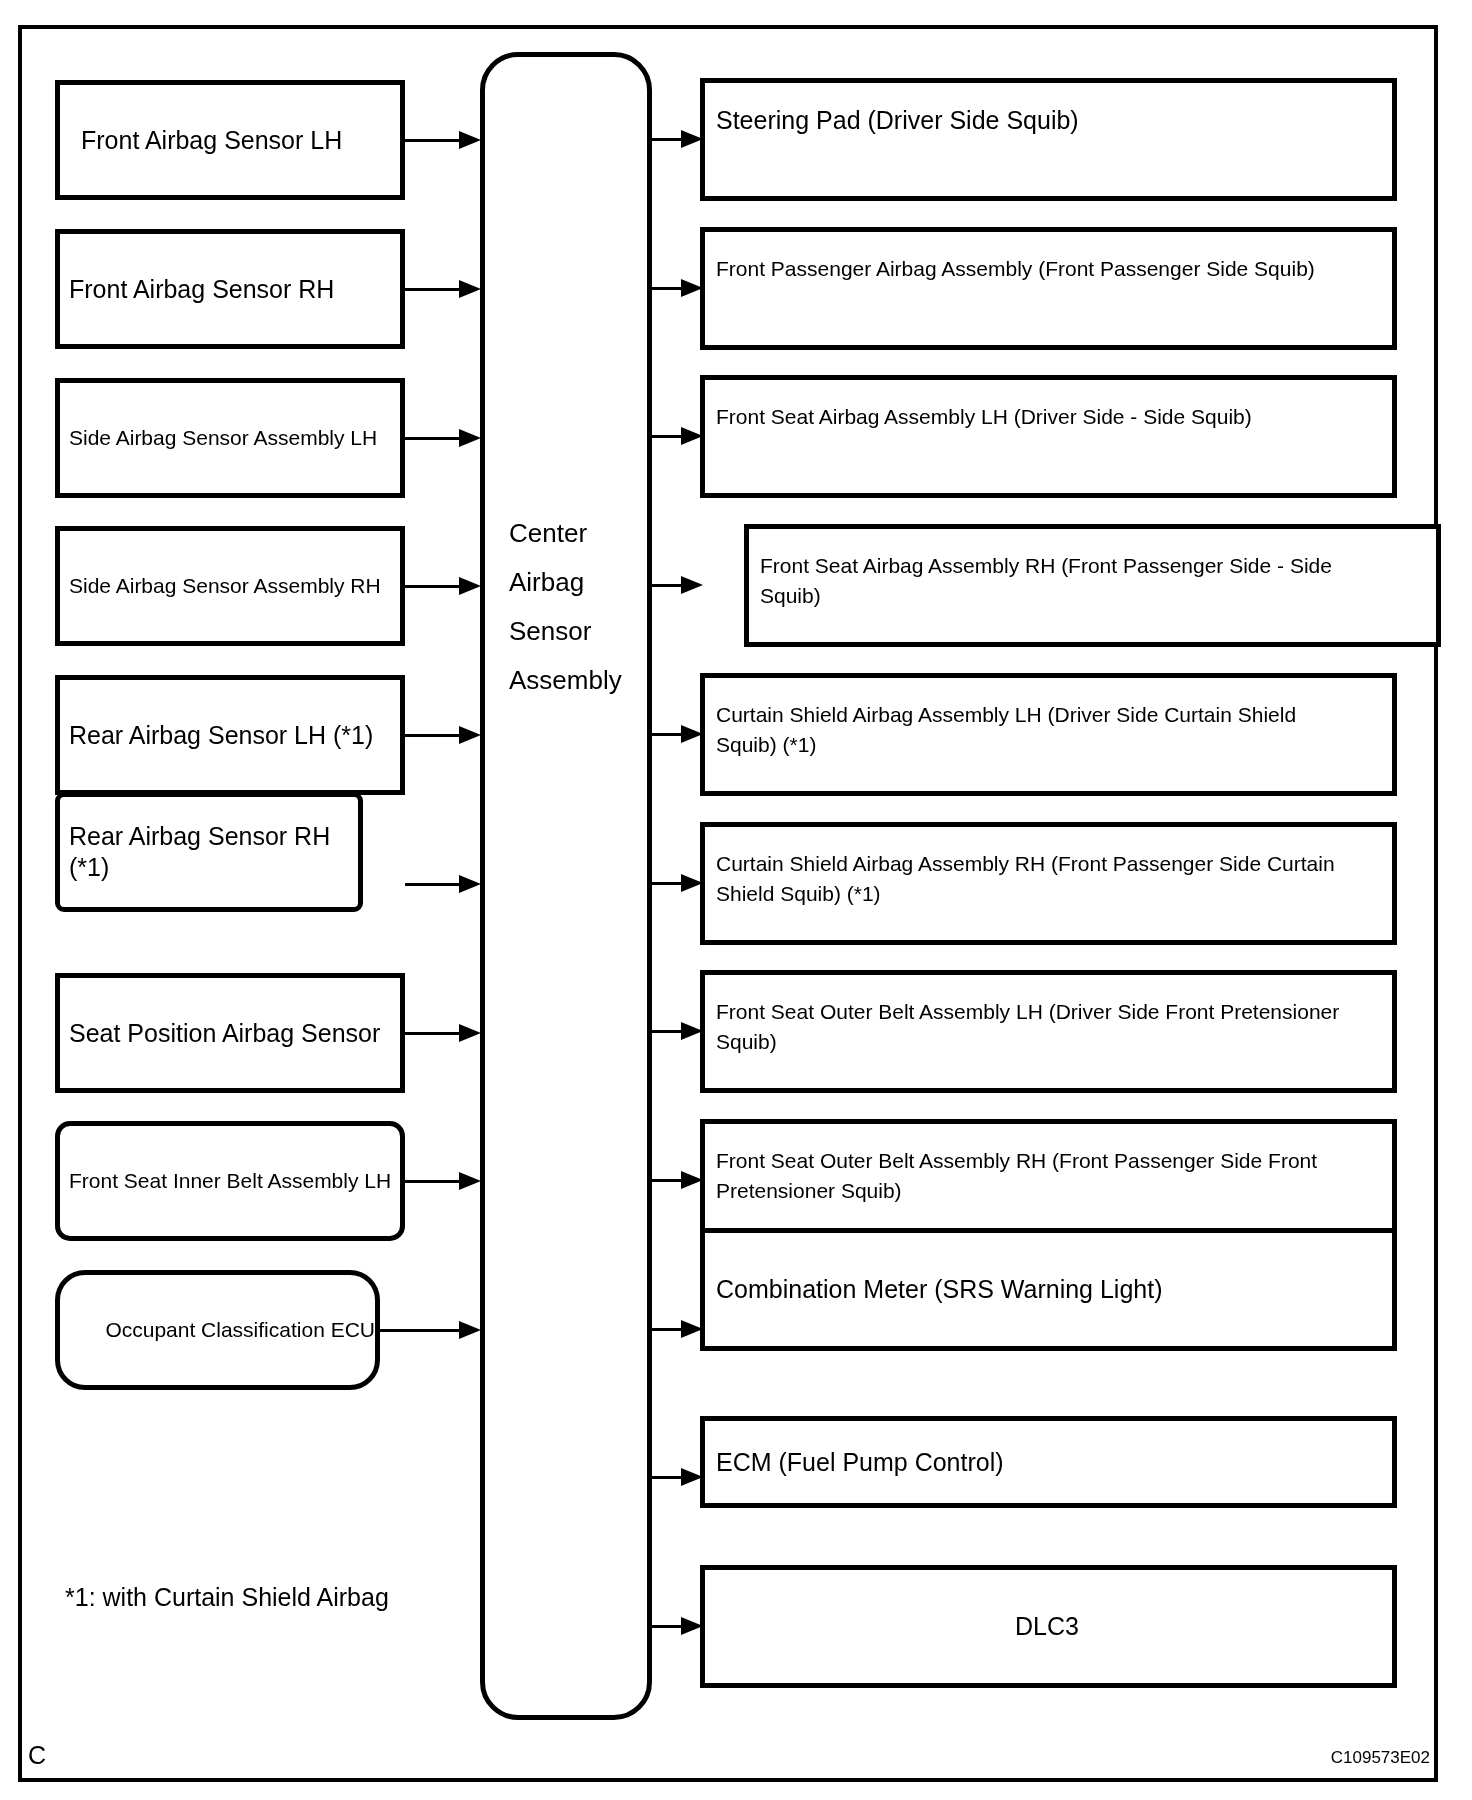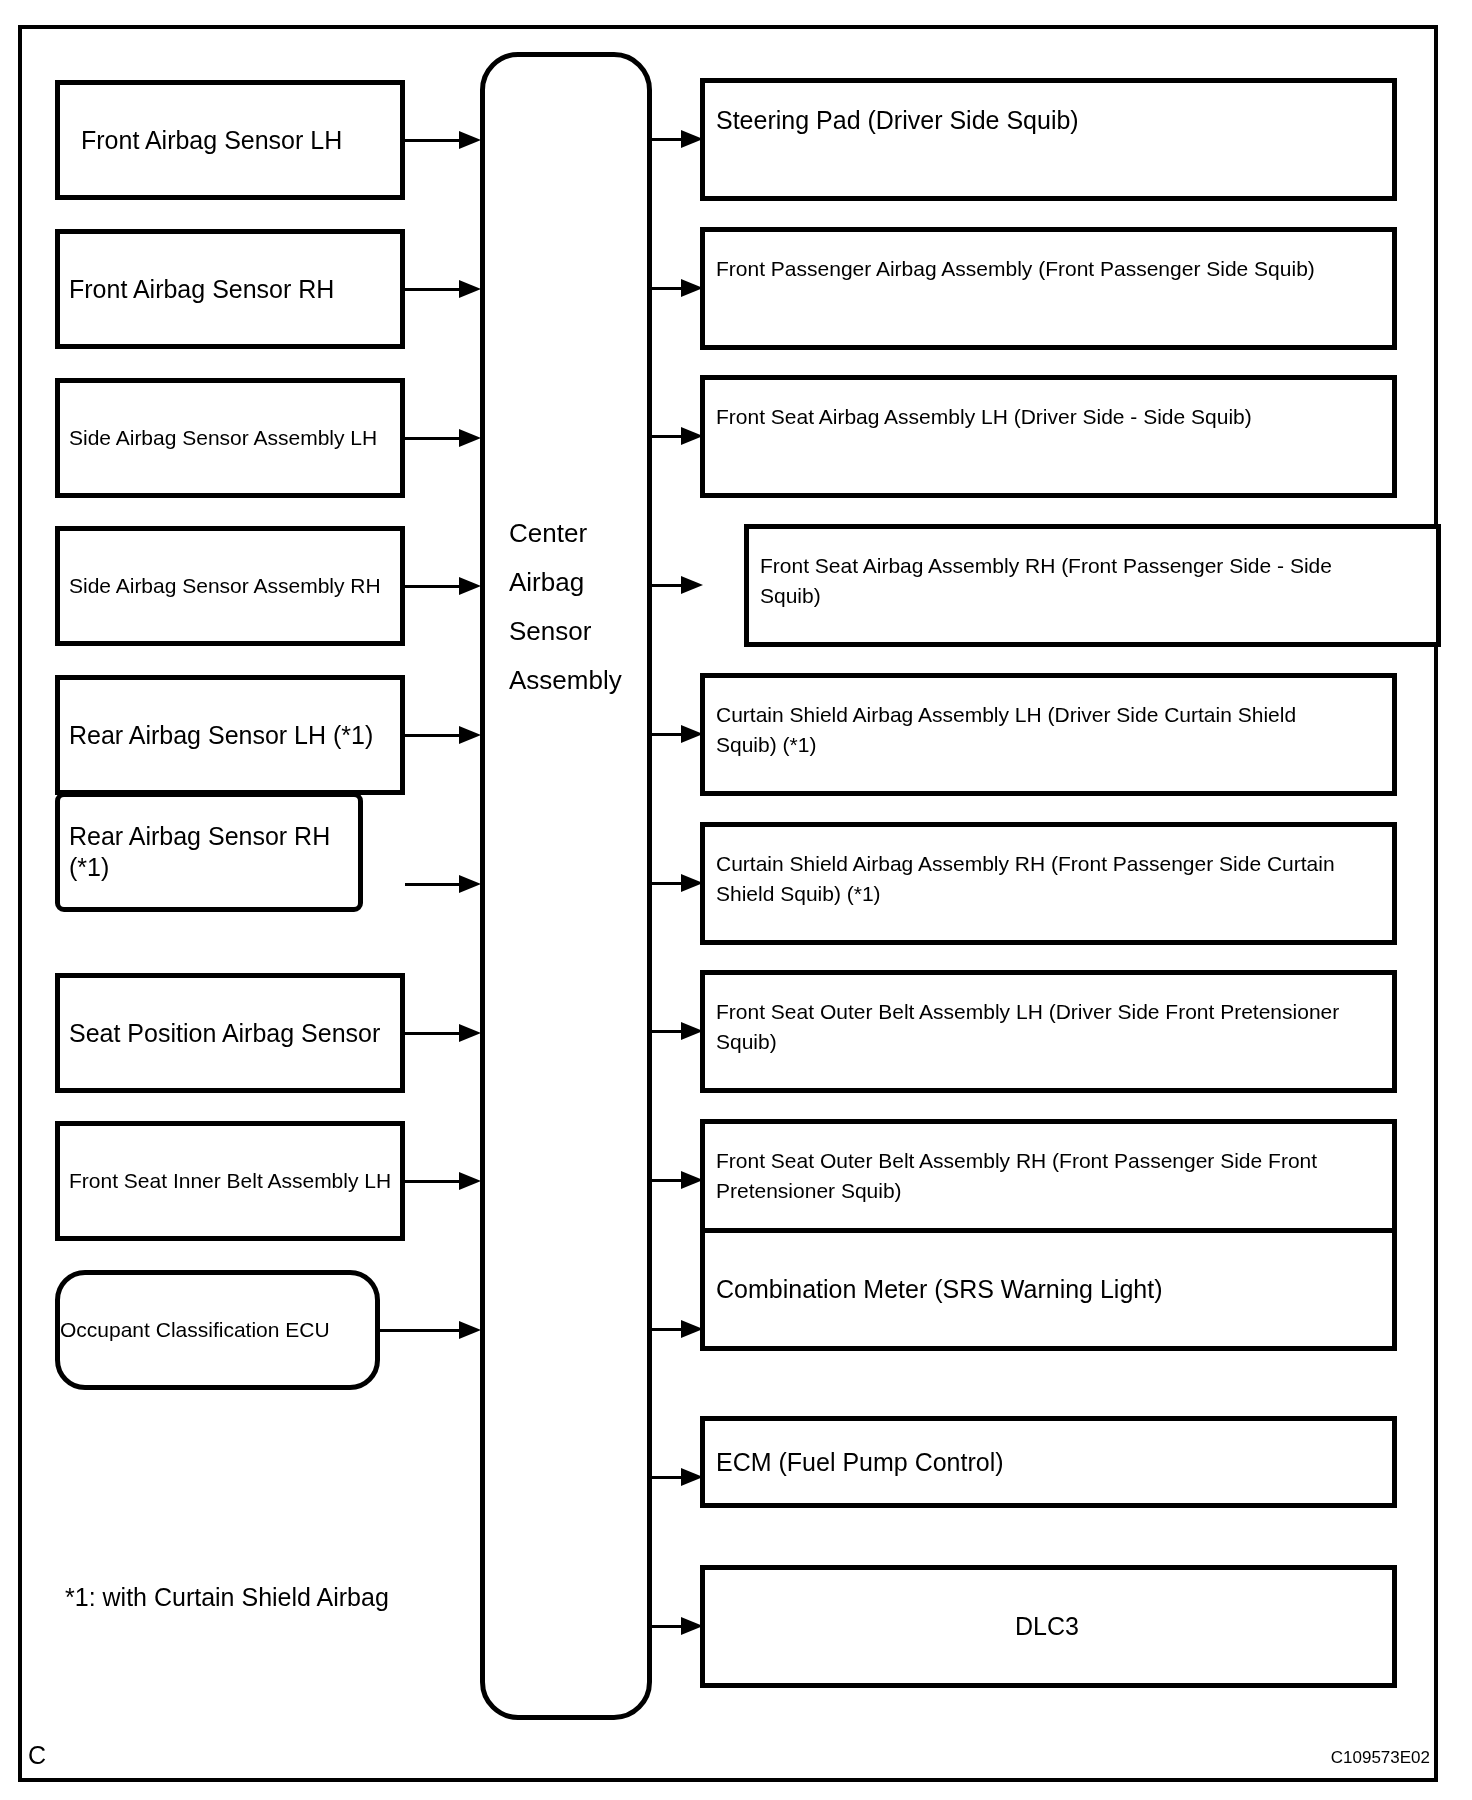--- a/index.html
+++ b/index.html
@@ -17,21 +17,21 @@
   }
   .center-label{
     position:absolute;left:24px;top:452px;width:132px;
     font-size:26px;line-height:49px;white-space:normal;
   }
   .node{
     position:absolute;border:5px solid #000;box-sizing:border-box;background:#fff;
     display:flex;
   }
   .left-node{align-items:center;padding-left:9px;padding-right:4px;}
-  .left-node.rounded{border-radius:30px;justify-content:flex-start;text-align:center;padding-left:0;padding-right:0;}
+  .left-node.rounded{border-radius:30px;justify-content:flex-end;text-align:center;padding-left:0;padding-right:0;}
   .right-node{align-items:flex-start;padding:22px 14px 6px 11px;}
   .right-node.middle{align-items:center;padding-top:0;padding-bottom:0;}
   .node-label{white-space:pre-line;}
   .t-large{font-size:25px;line-height:31px;}
   .t-small{font-size:21px;line-height:30px;}
   .arrow-line{position:absolute;height:3px;background:#000;}
   .arrow-head{
     position:absolute;width:0;height:0;
     border-top:9px solid transparent;border-bottom:9px solid transparent;
     border-left:22px solid #000;
@@ -79,21 +79,21 @@
       <div class="node left-node" style="left: 55px; top: 792px; width: 308px; height: 120px; border-radius: 9px;">
         <div class="node-label t-large">Rear Airbag Sensor RH (*1)</div>
       </div>
       <div class="arrow-line" style="left: 405px; top: 883px; width: 54px;"></div>
       <div class="arrow-head" style="left: 459px; top: 875px;"></div>
       <div class="node left-node" style="left: 55px; top: 973px; width: 350px; height: 120px;">
         <div class="node-label t-large">Seat Position Airbag Sensor</div>
       </div>
       <div class="arrow-line" style="left: 405px; top: 1032px; width: 54px;"></div>
       <div class="arrow-head" style="left: 459px; top: 1024px;"></div>
-      <div class="node left-node" style="left: 55px; top: 1121px; width: 350px; height: 120px;">
+      <div class="node left-node" style="left: 55px; top: 1121px; width: 350px; height: 120px; border-radius: 15px;">
         <div class="node-label t-small">Front Seat Inner Belt Assembly LH</div>
       </div>
       <div class="arrow-line" style="left: 405px; top: 1180px; width: 54px;"></div>
       <div class="arrow-head" style="left: 459px; top: 1172px;"></div>
       <div class="node left-node rounded" style="left: 55px; top: 1270px; width: 325px; height: 120px;">
         <div class="node-label t-small">Occupant Classification ECU</div>
       </div>
       <div class="arrow-line" style="left: 380px; top: 1329px; width: 79px;"></div>
       <div class="arrow-head" style="left: 459px; top: 1321px;"></div>
       <div class="node right-node" style="left: 700px; top: 78px; width: 697px; height: 123px;">

